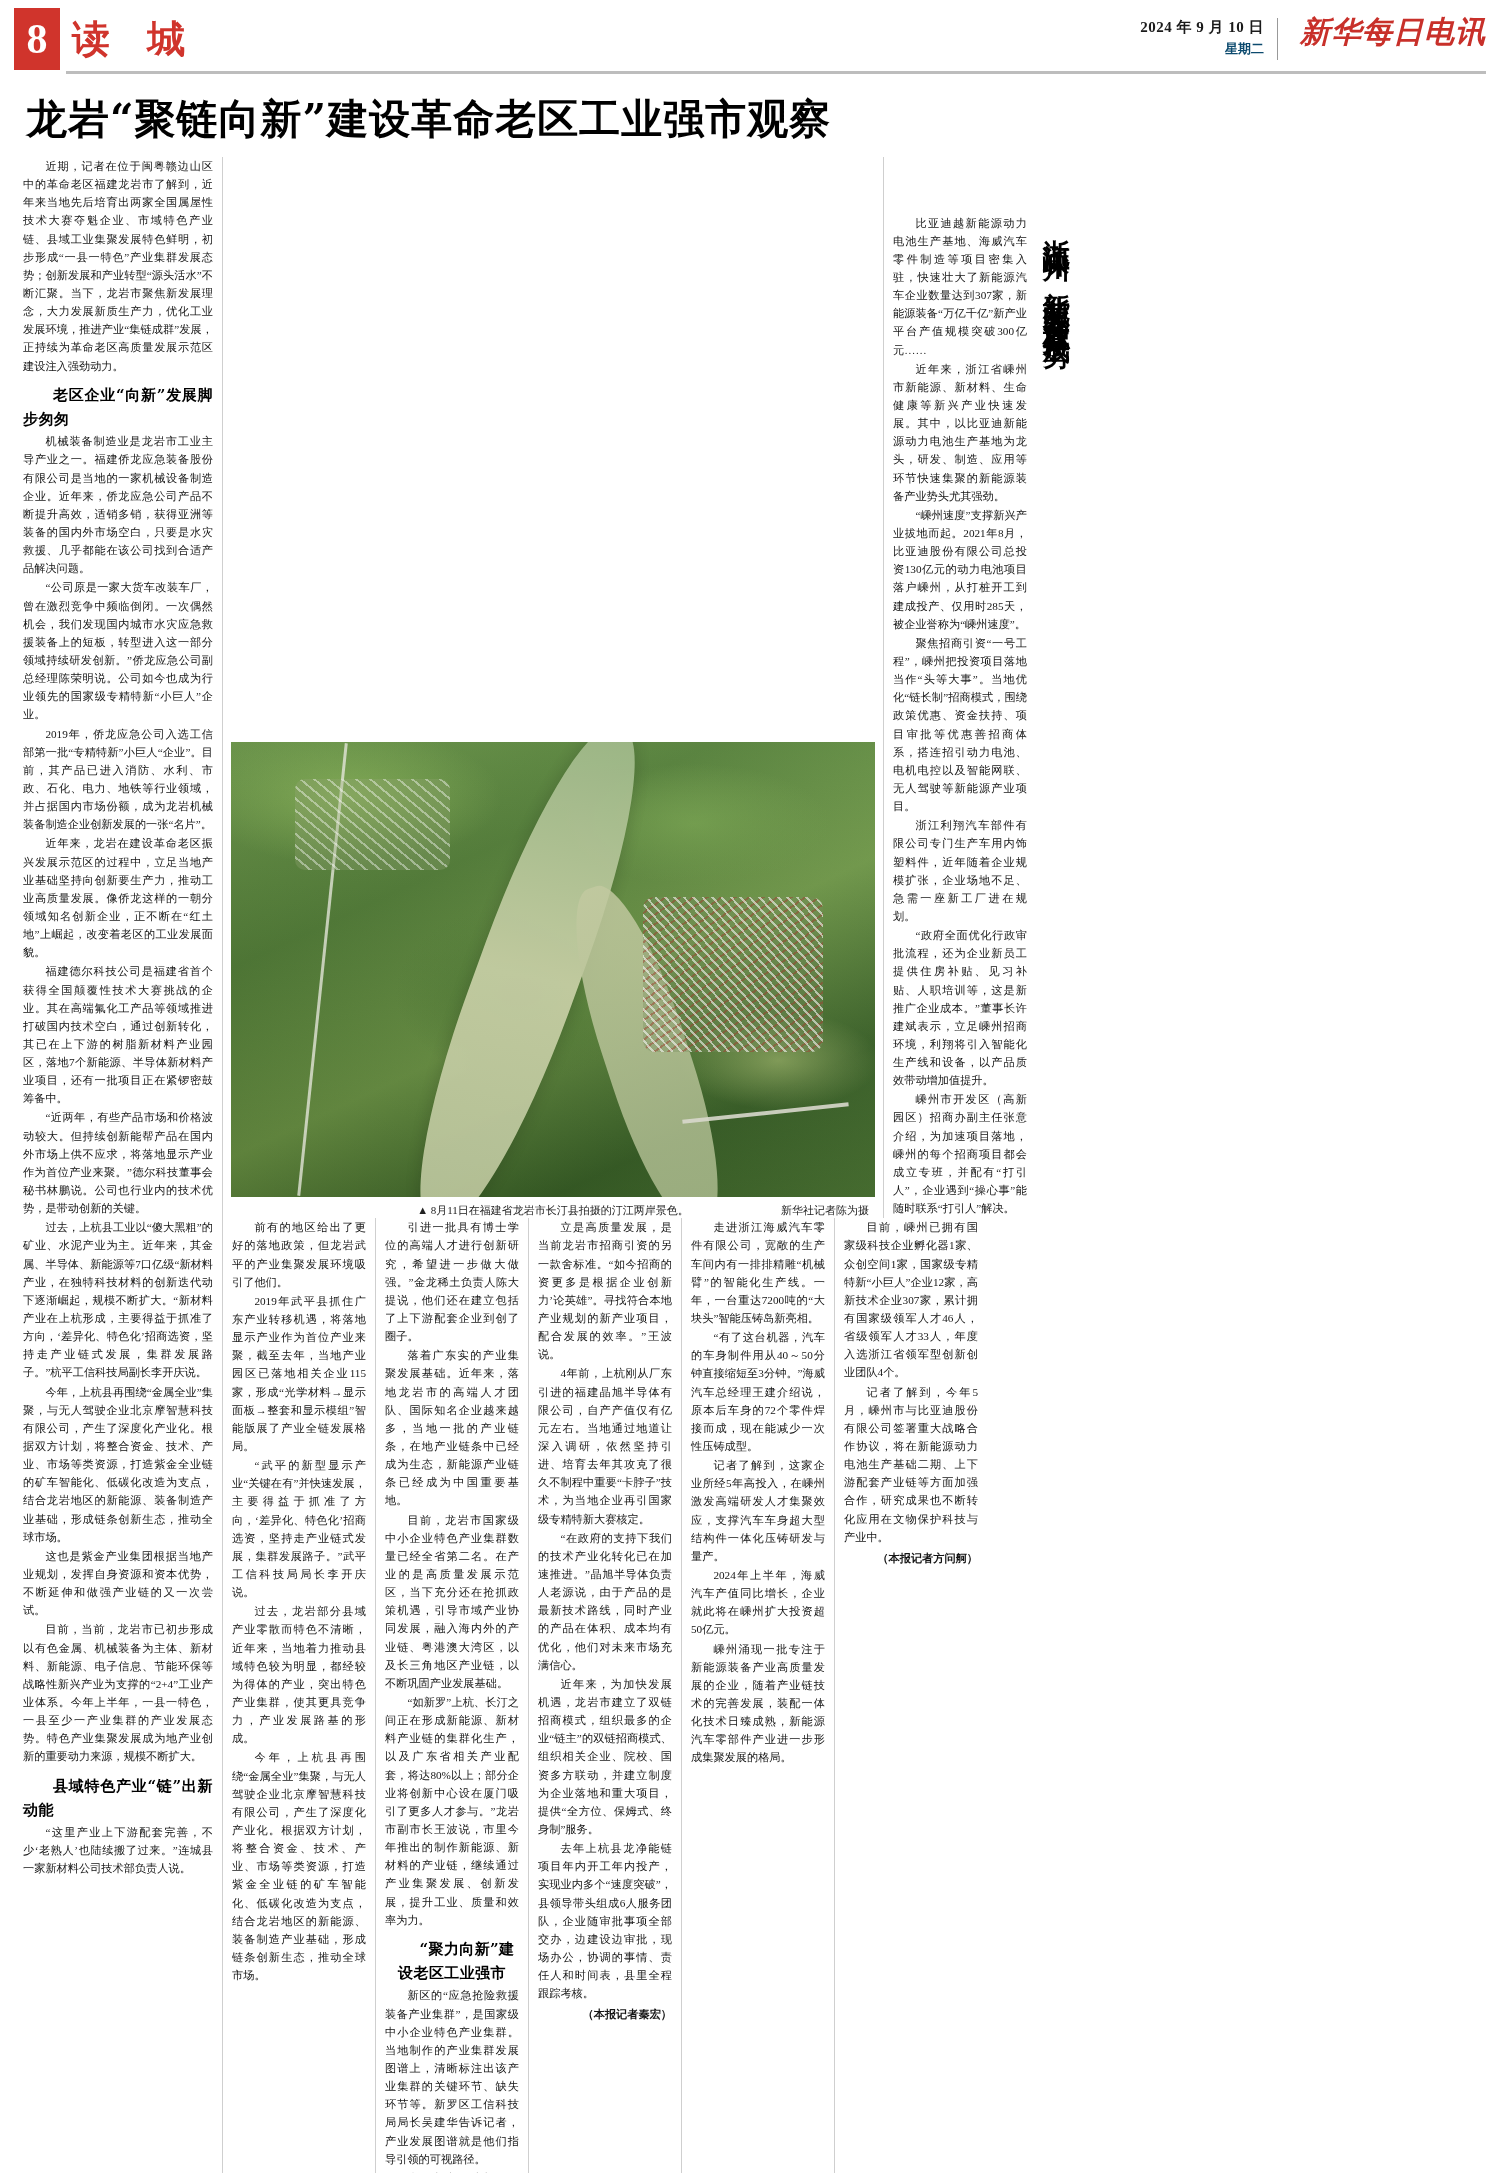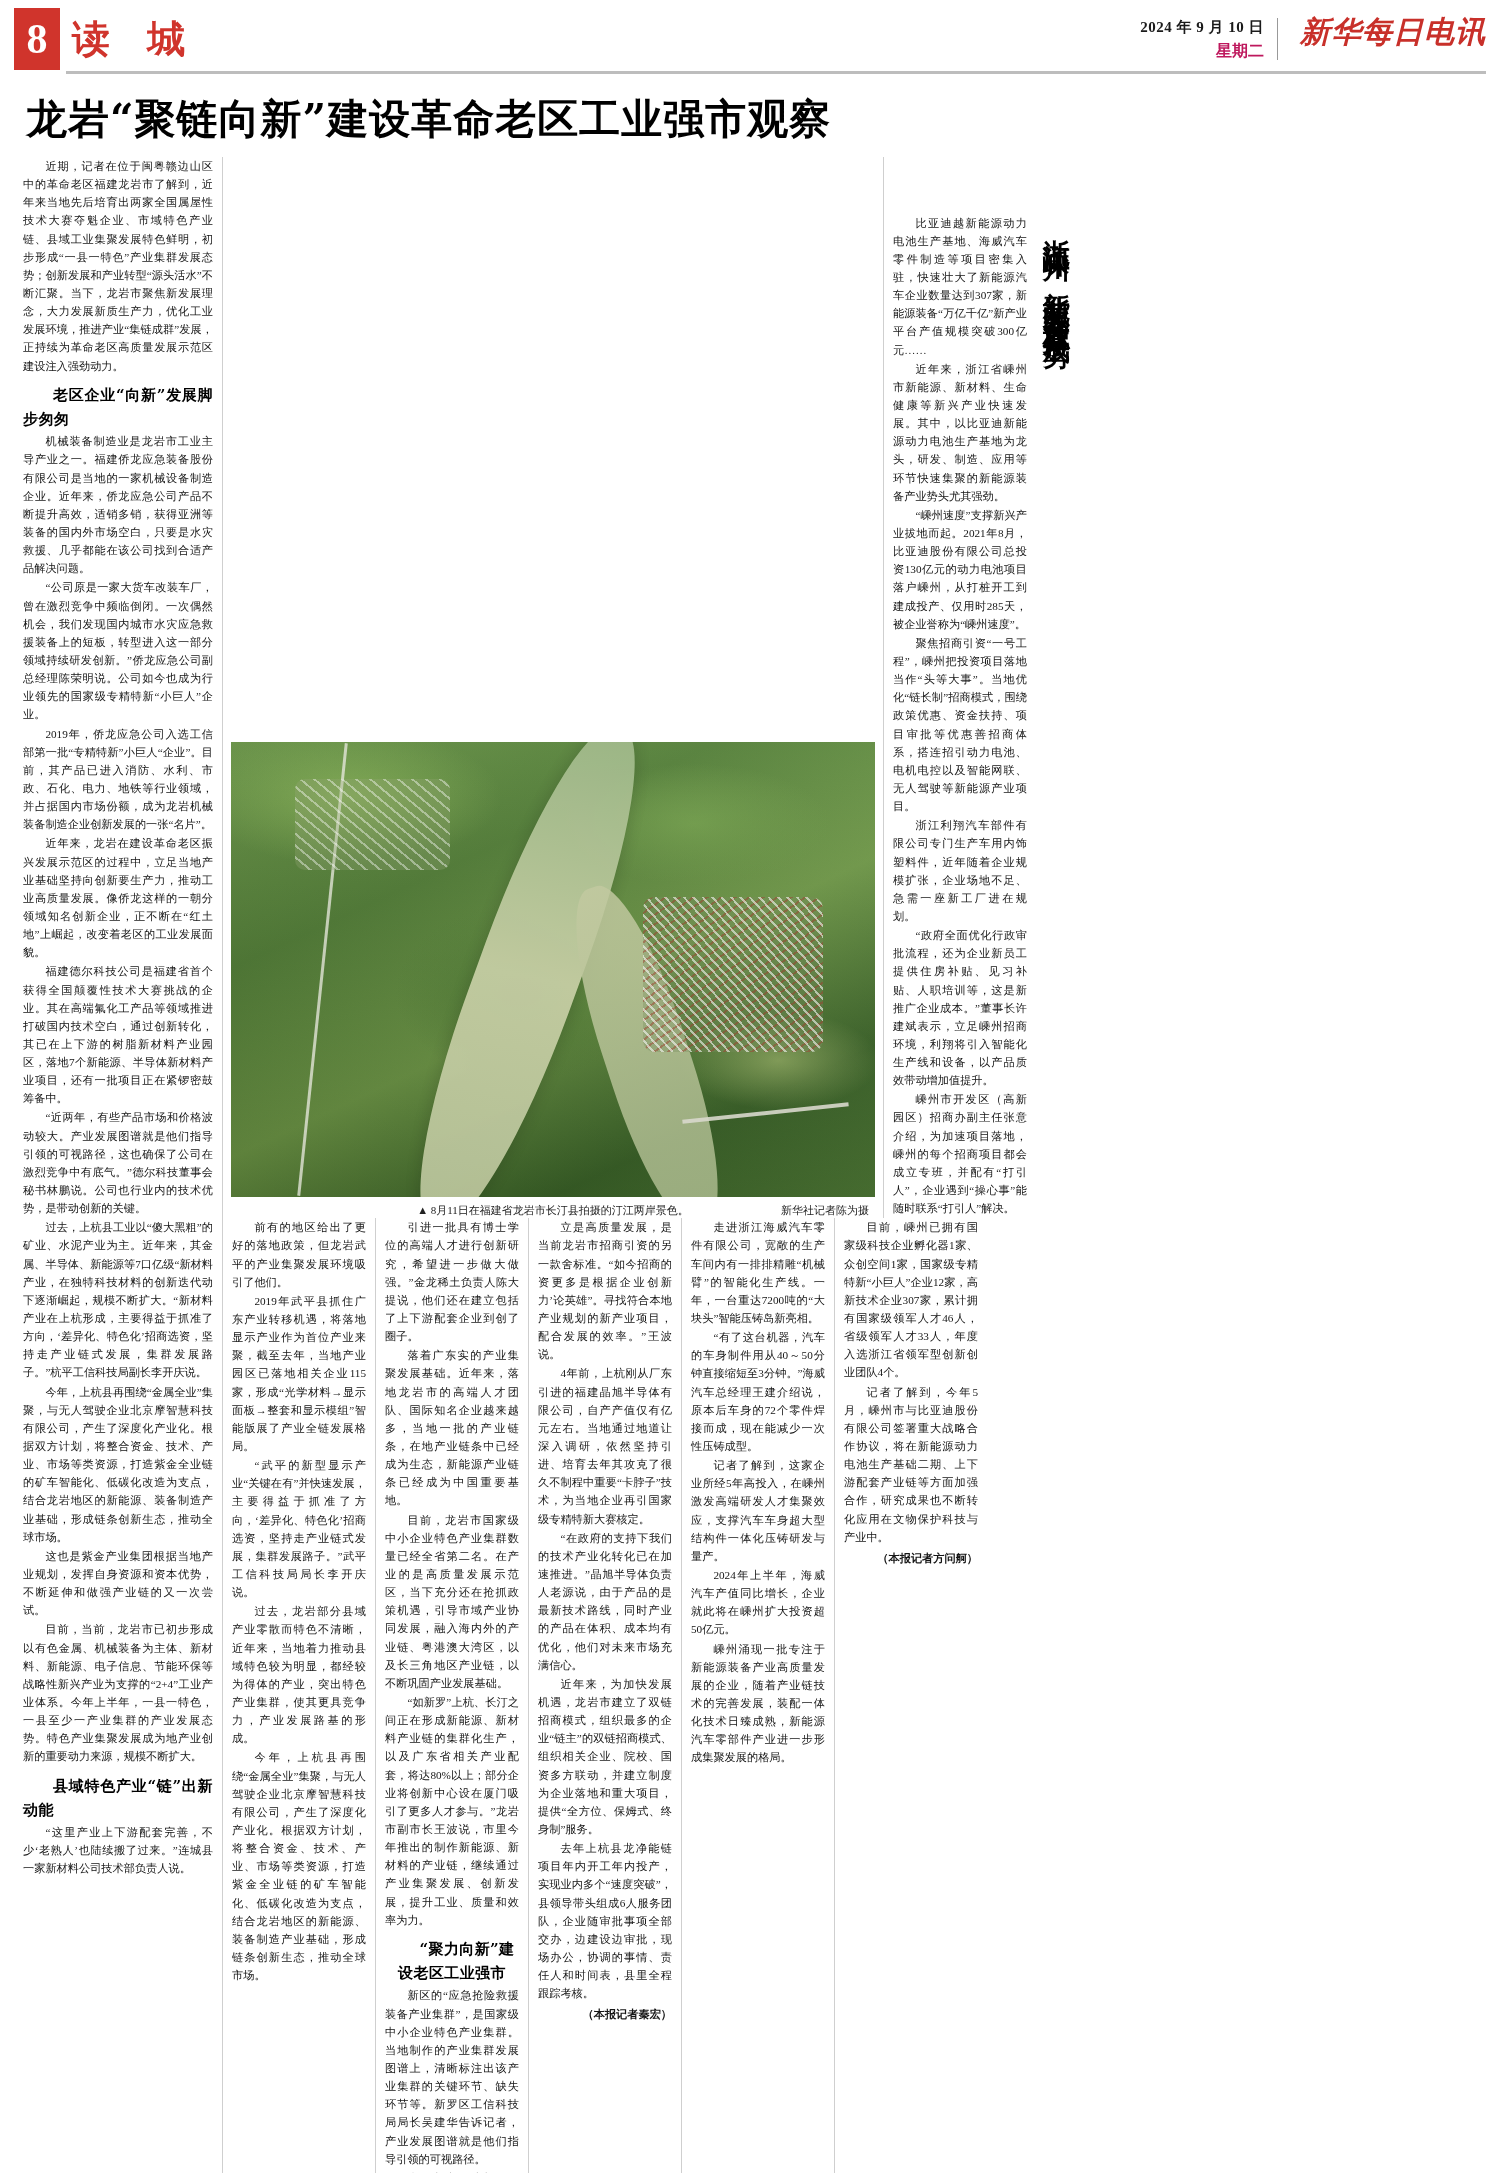--- a/index.html
+++ b/index.html
@@ -33,21 +33,21 @@
     font-size: 38px; font-weight: bold;
     letter-spacing: 12px;
     font-family: "DejaVu Serif", serif;
   }
   .date-block {
     position: absolute; right: 236px; top: 16px;
     text-align: right;
     line-height: 1.5;
   }
   .date-line1 { font-size: 15px; font-weight: bold; color: #1a1a1a; letter-spacing: .5px;}
-  .date-line2 { font-size: 16px; font-weight: bold; color: #be185d; }
+  .date-line2 { font-size: 13px; font-weight: bold; color: #0c4a6e; }
   .date-sep {
     position: absolute; right: 222px; top: 18px;
     width: 1px; height: 42px; background: #999;
   }
   .brand {
     position: absolute; right: 14px; top: 12px;
     color: #c8302a;
     font-size: 30px; font-weight: bold;
     letter-spacing: 1px;
     font-family: "DejaVu Serif", serif;
@@ -232,21 +232,21 @@
   <div class="main-area">
 
     <div class="col lead-col">
       <p>近期，记者在位于闽粤赣边山区中的革命老区福建龙岩市了解到，近年来当地先后培育出两家全国属屋性技术大赛夺魁企业、市域特色产业链、县域工业集聚发展特色鲜明，初步形成“一县一特色”产业集群发展态势；创新发展和产业转型“源头活水”不断汇聚。当下，龙岩市聚焦新发展理念，大力发展新质生产力，优化工业发展环境，推进产业“集链成群”发展，正持续为革命老区高质量发展示范区建设注入强劲动力。</p>
       <p class="subhead">老区企业“向新”发展脚步匆匆</p>
       <p>机械装备制造业是龙岩市工业主导产业之一。福建侨龙应急装备股份有限公司是当地的一家机械设备制造企业。近年来，侨龙应急公司产品不断提升高效，适销多销，获得亚洲等装备的国内外市场空白，只要是水灾救援、几乎都能在该公司找到合适产品解决问题。</p>
       <p>“公司原是一家大货车改装车厂，曾在激烈竞争中频临倒闭。一次偶然机会，我们发现国内城市水灾应急救援装备上的短板，转型进入这一部分领域持续研发创新。”侨龙应急公司副总经理陈荣明说。公司如今也成为行业领先的国家级专精特新“小巨人”企业。</p>
       <p>2019年，侨龙应急公司入选工信部第一批“专精特新”小巨人“企业”。目前，其产品已进入消防、水利、市政、石化、电力、地铁等行业领域，并占据国内市场份额，成为龙岩机械装备制造企业创新发展的一张“名片”。</p>
       <p>近年来，龙岩在建设革命老区振兴发展示范区的过程中，立足当地产业基础坚持向创新要生产力，推动工业高质量发展。像侨龙这样的一朝分领域知名创新企业，正不断在“红土地”上崛起，改变着老区的工业发展面貌。</p>
       <p>福建德尔科技公司是福建省首个获得全国颠覆性技术大赛挑战的企业。其在高端氟化工产品等领域推进打破国内技术空白，通过创新转化，其已在上下游的树脂新材料产业园区，落地7个新能源、半导体新材料产业项目，还有一批项目正在紧锣密鼓筹备中。</p>
-      <p>“近两年，有些产品市场和价格波动较大。产业发展图谱就是他们指导引领的可视路径，这也确保了公司在激烈竞争中有底气。”德尔科技董事会秘书林鹏说。公司也行业内的技术优势，是带动创新的关键。</p>
+      <p>“近两年，有些产品市场和价格波动较大。但持续创新能帮产品在国内外市场上供不应求，将落地显示产业作为首位产业来聚。”德尔科技董事会秘书林鹏说。公司也行业内的技术优势，是带动创新的关键。</p>
     </div>
 
     <div class="vrule"></div>
 
     <div class="photo-wrap">
       <div class="photo">
         <div class="road"></div>
         <div class="river"></div>
         <div class="river2"></div>
         <div class="village"></div>

